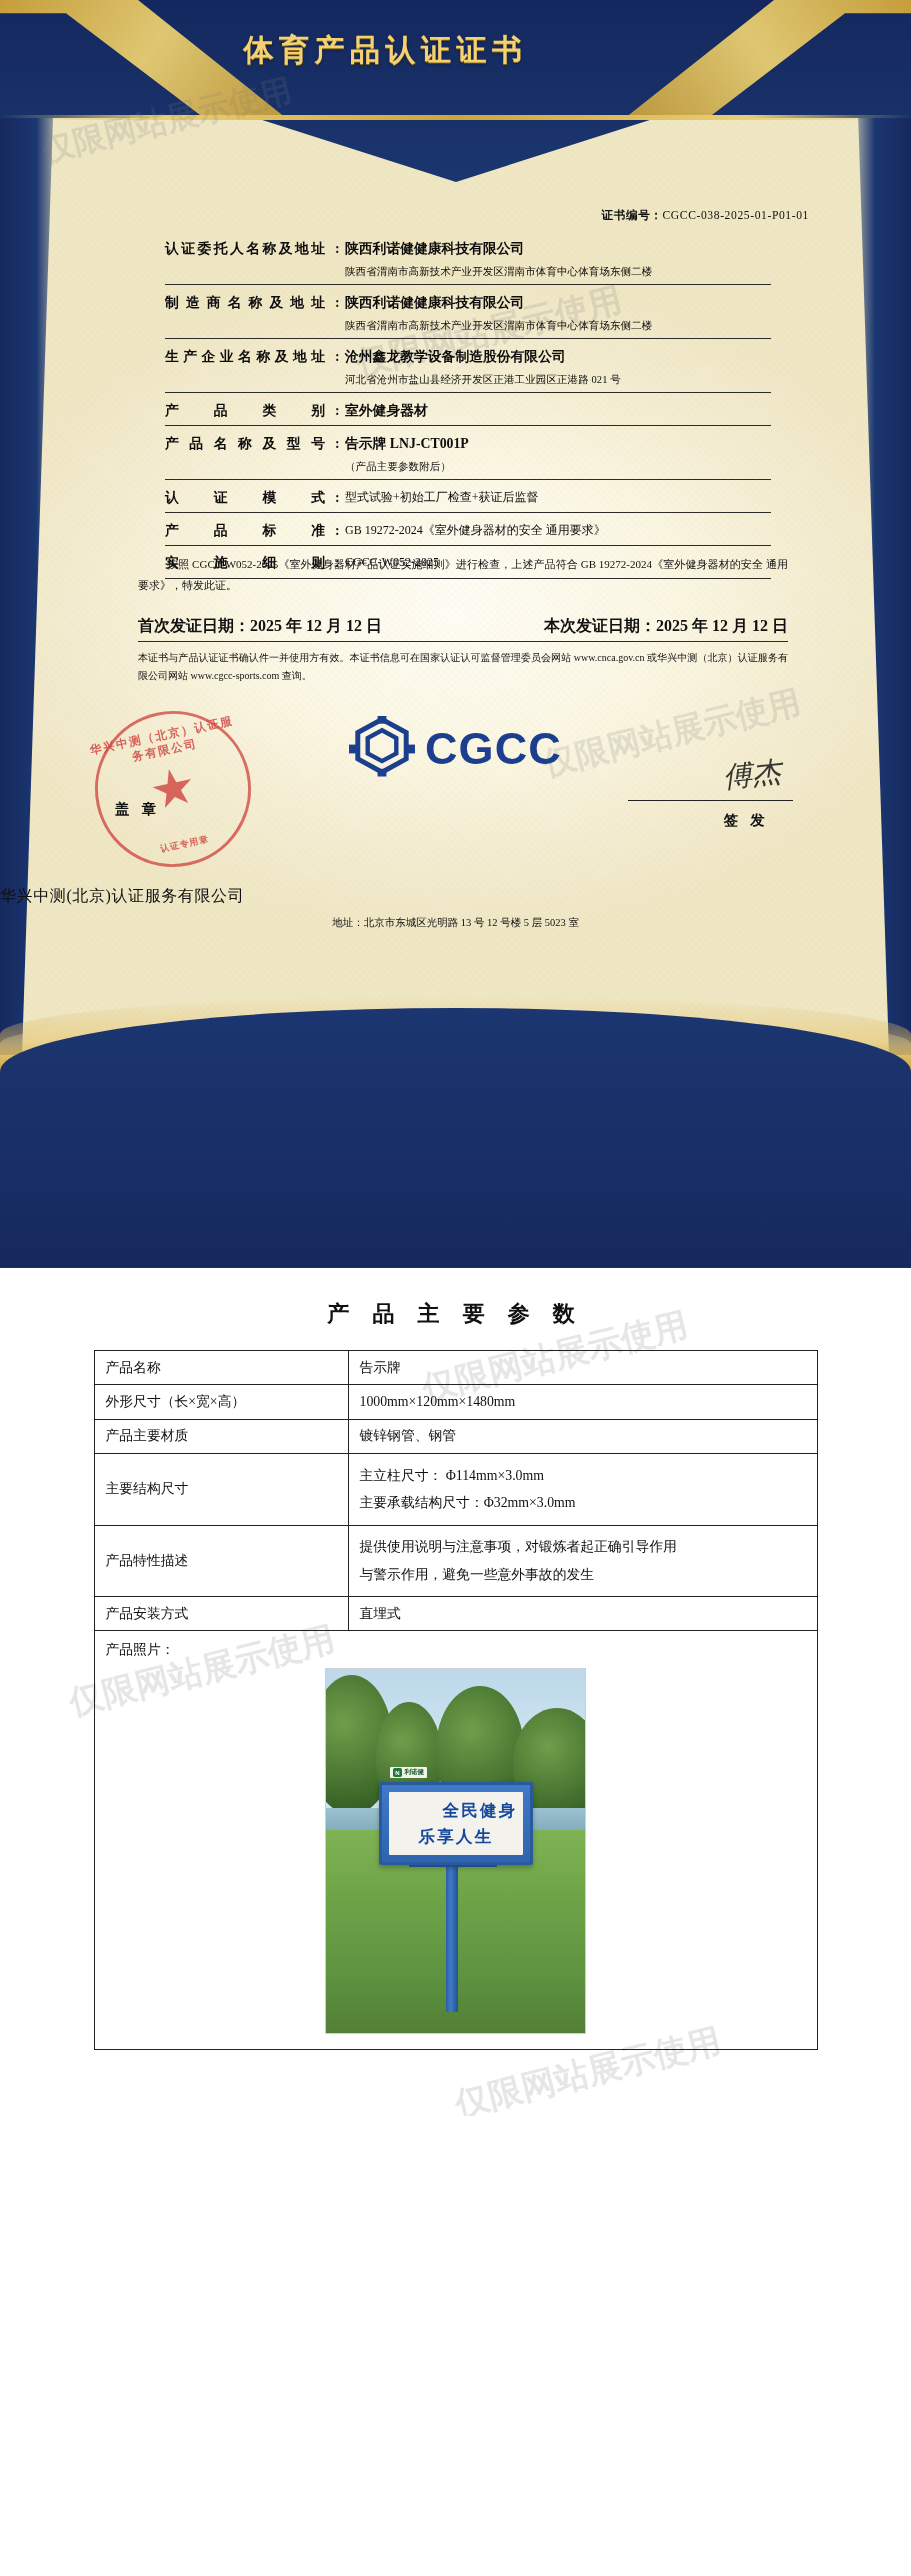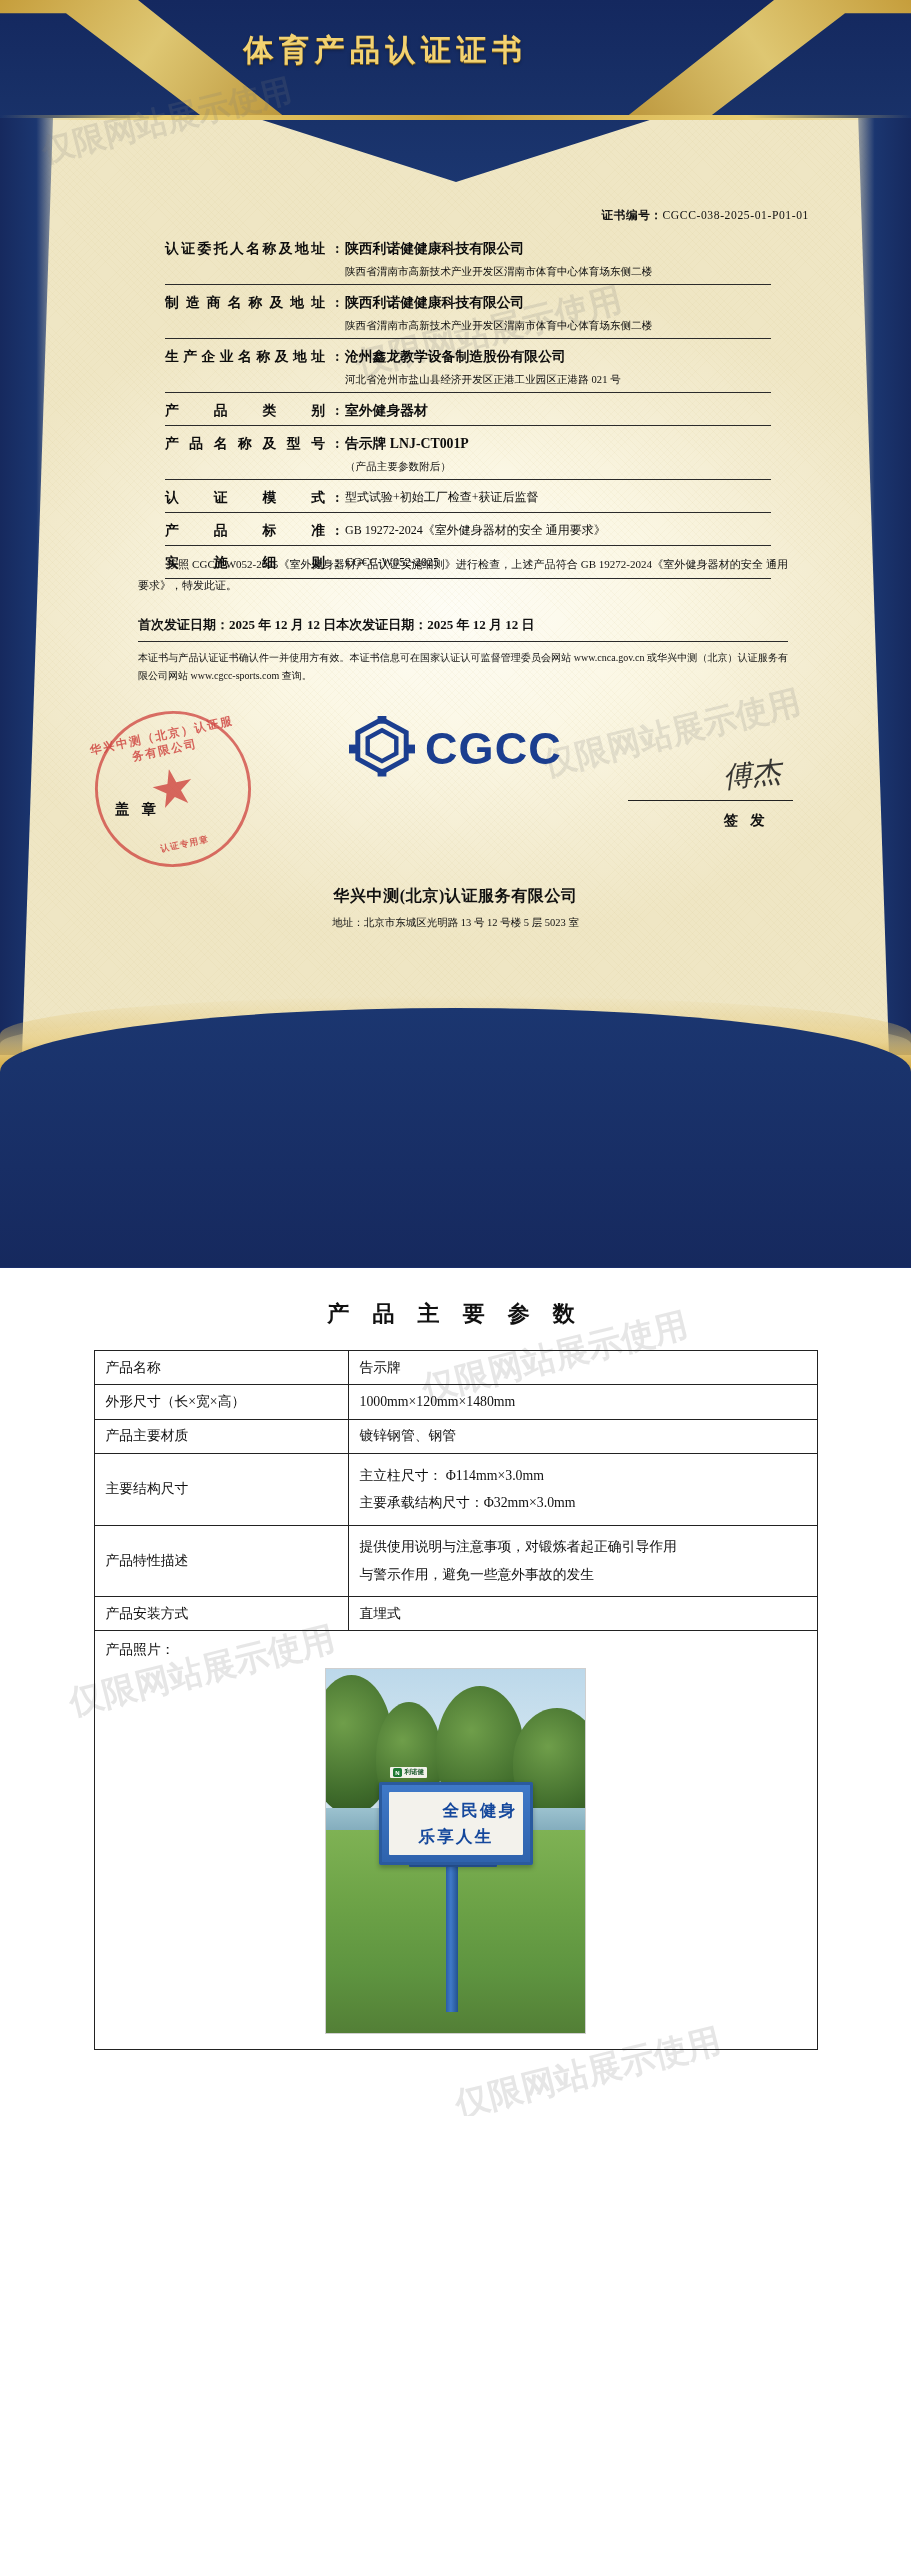--- a/index.html
+++ b/index.html
@@ -200,22 +200,22 @@
     font-size: 11px;
     line-height: 21px;
     color: #111;
     text-align: justify;
   }
   .para .ind { display: inline-block; width: 29px; }
 
   .dates {
     position: absolute;
     top: 616px; left: 138px; width: 650px;
-    display: flex; justify-content: flex-start;
-    font-size: 13px; color: #111; font-weight: bold;
+    display: flex; justify-content: space-between;
+    font-size: 16px; color: #111; font-weight: bold;
   }
   .dates .d { font-weight: bold; }
   .dateline {
     position: absolute;
     top: 641px; left: 138px; width: 650px;
     border-bottom: 0.8px solid #2b2b2b;
   }
   .legal {
     position: absolute;
     top: 649px; left: 138px; width: 650px;
@@ -302,22 +302,22 @@
   }
   .sign-label {
     position: absolute;
     top: 811px; right: 142px;
     font-size: 14.3px; font-weight: bold; letter-spacing: 4.4px; color: #111;
   }
 
   
   .issuer {
     position: absolute;
-    top: 886px; left: 0; width: 911px; text-align: center;
-    font-size: 16px; font-weight: bold; color: #0f0f0f;
+    top: 886px; left: 0; width: 911px; text-align: left;
+    font-size: 16px; font-weight: normal; color: #0f0f0f;
     letter-spacing: 0.6px;
   }
   .issuer-addr {
     position: absolute;
     top: 916px; left: 0; width: 911px; text-align: center;
     font-size: 10.5px; color: #111;
   }
 
   
   .params {

